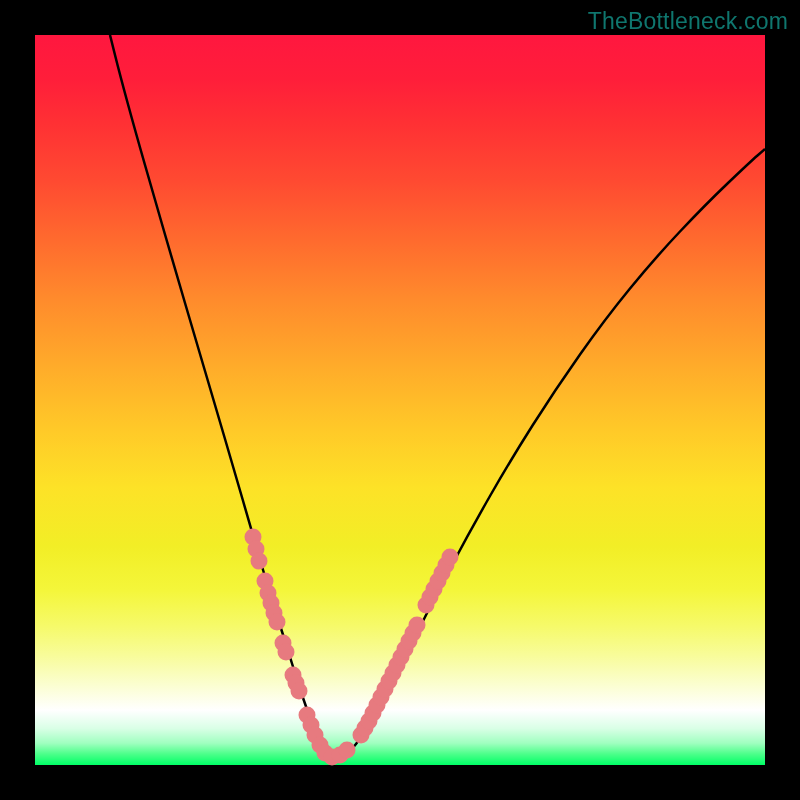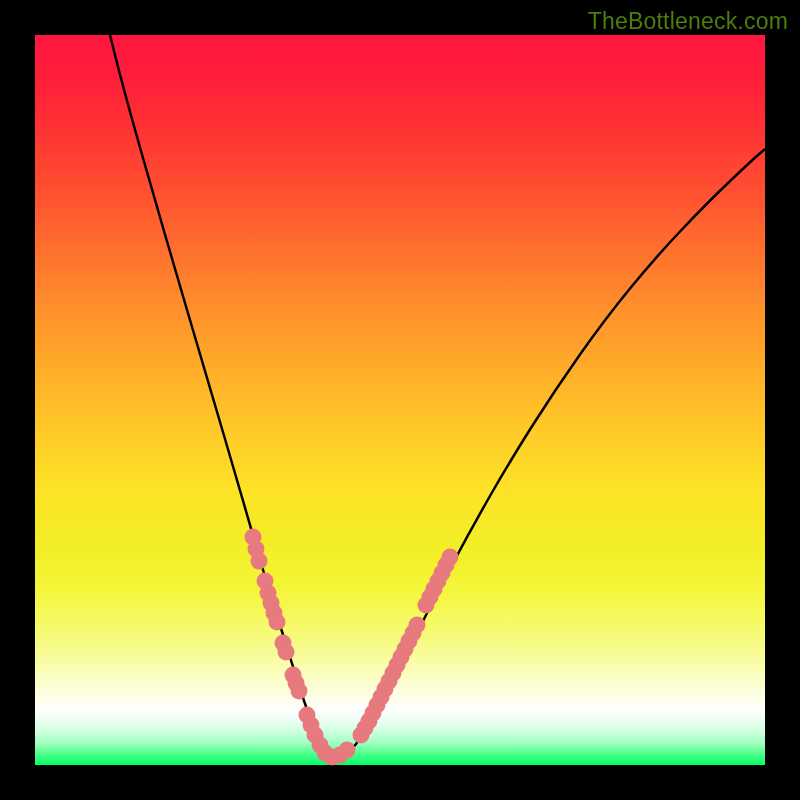--- a/index.html
+++ b/index.html
@@ -45,21 +45,21 @@
       #d9ffe6 95%,
       #a0ffc0 97%,
       #4cff8a 98.5%,
       #00ff66 100%
     );
   }
   .watermark {
     position: absolute;
     right: 12px;
     top: 8px;
-    color: #4d7c0f;
+    color: #0f766e;
     font-size: 23px;
     letter-spacing: 0.2px;
     font-family: Arial, Helvetica, sans-serif;
   }
   svg.overlay {
     position: absolute;
     left: 35px;
     top: 35px;
     width: 730px;
     height: 730px;

